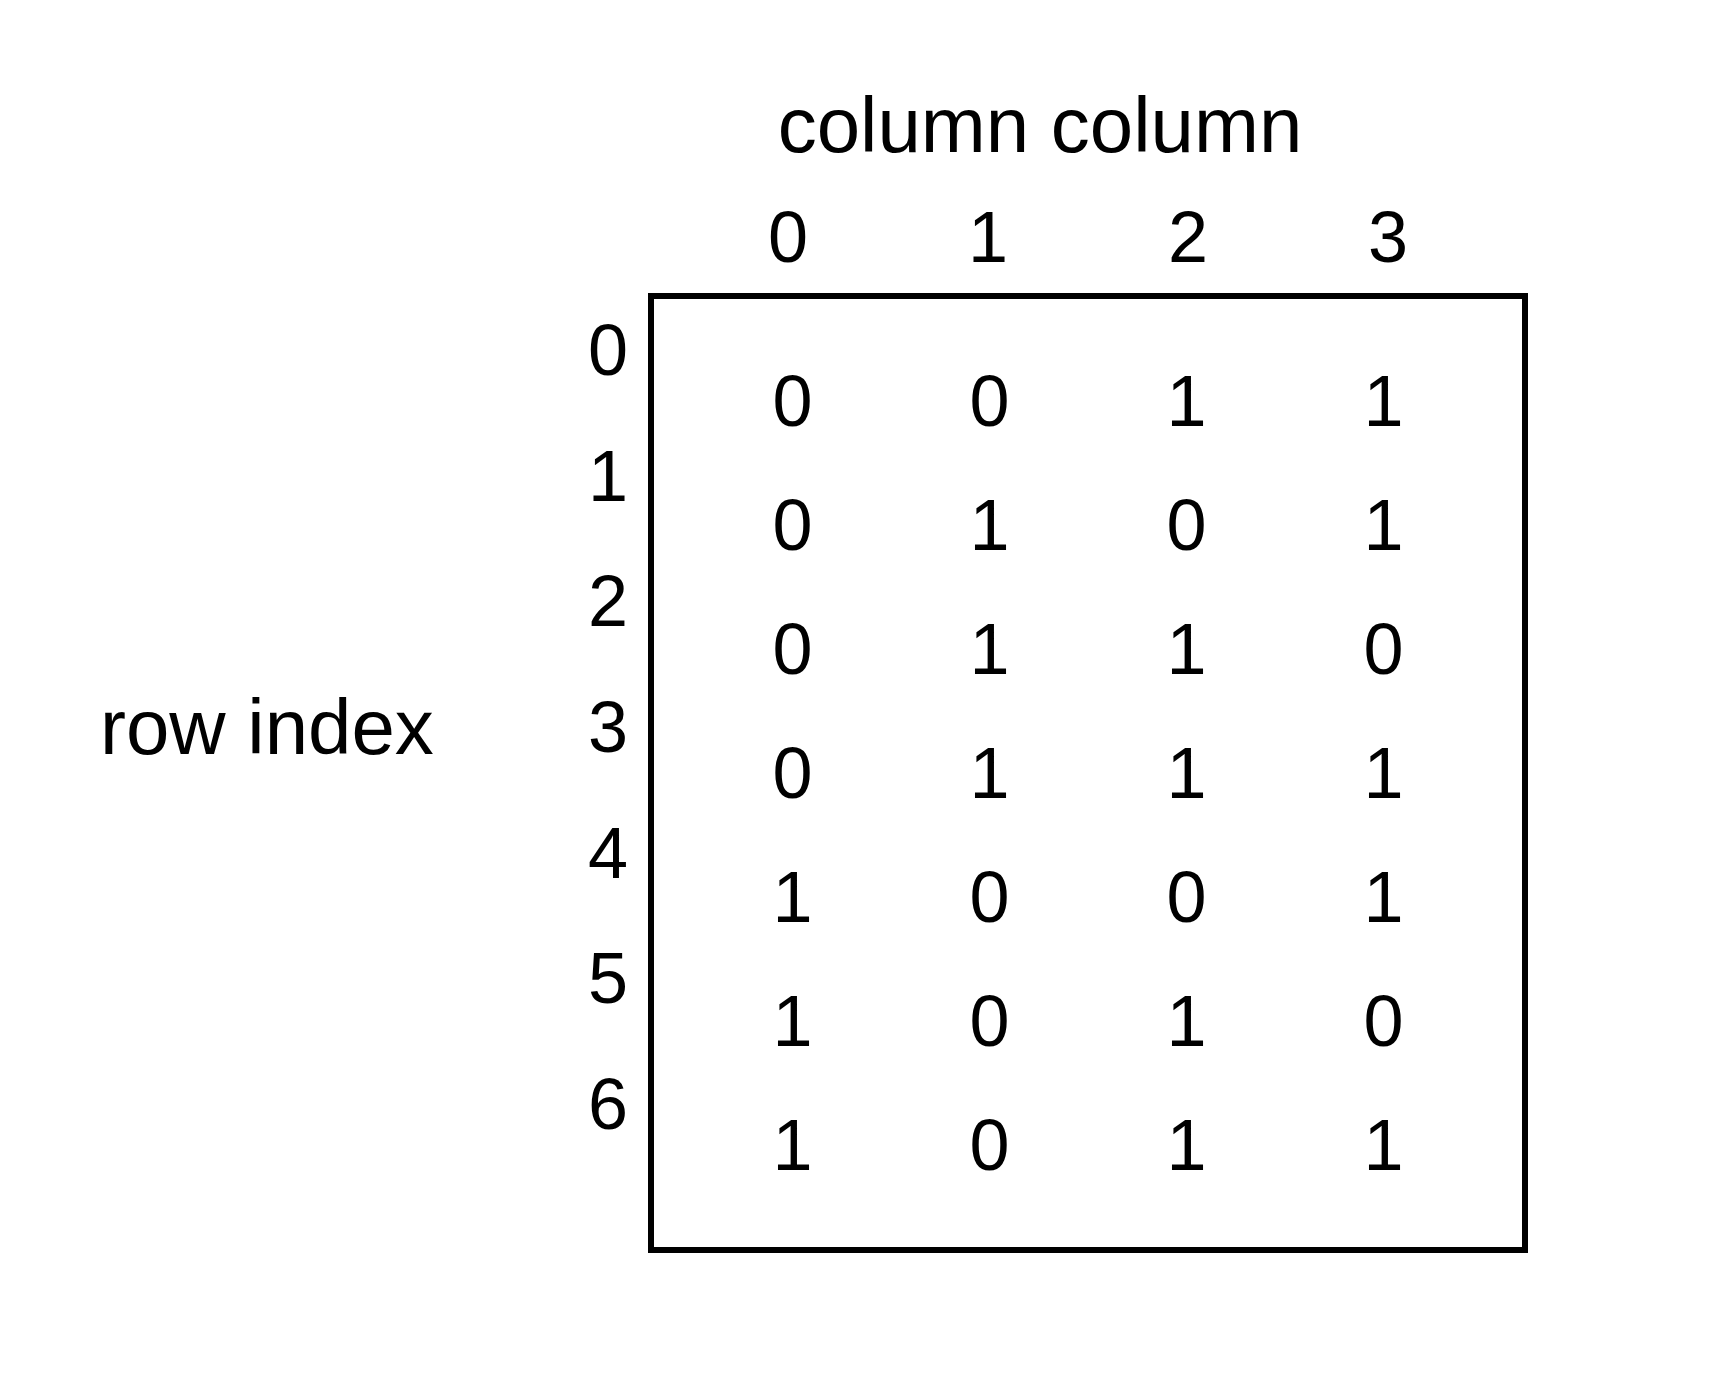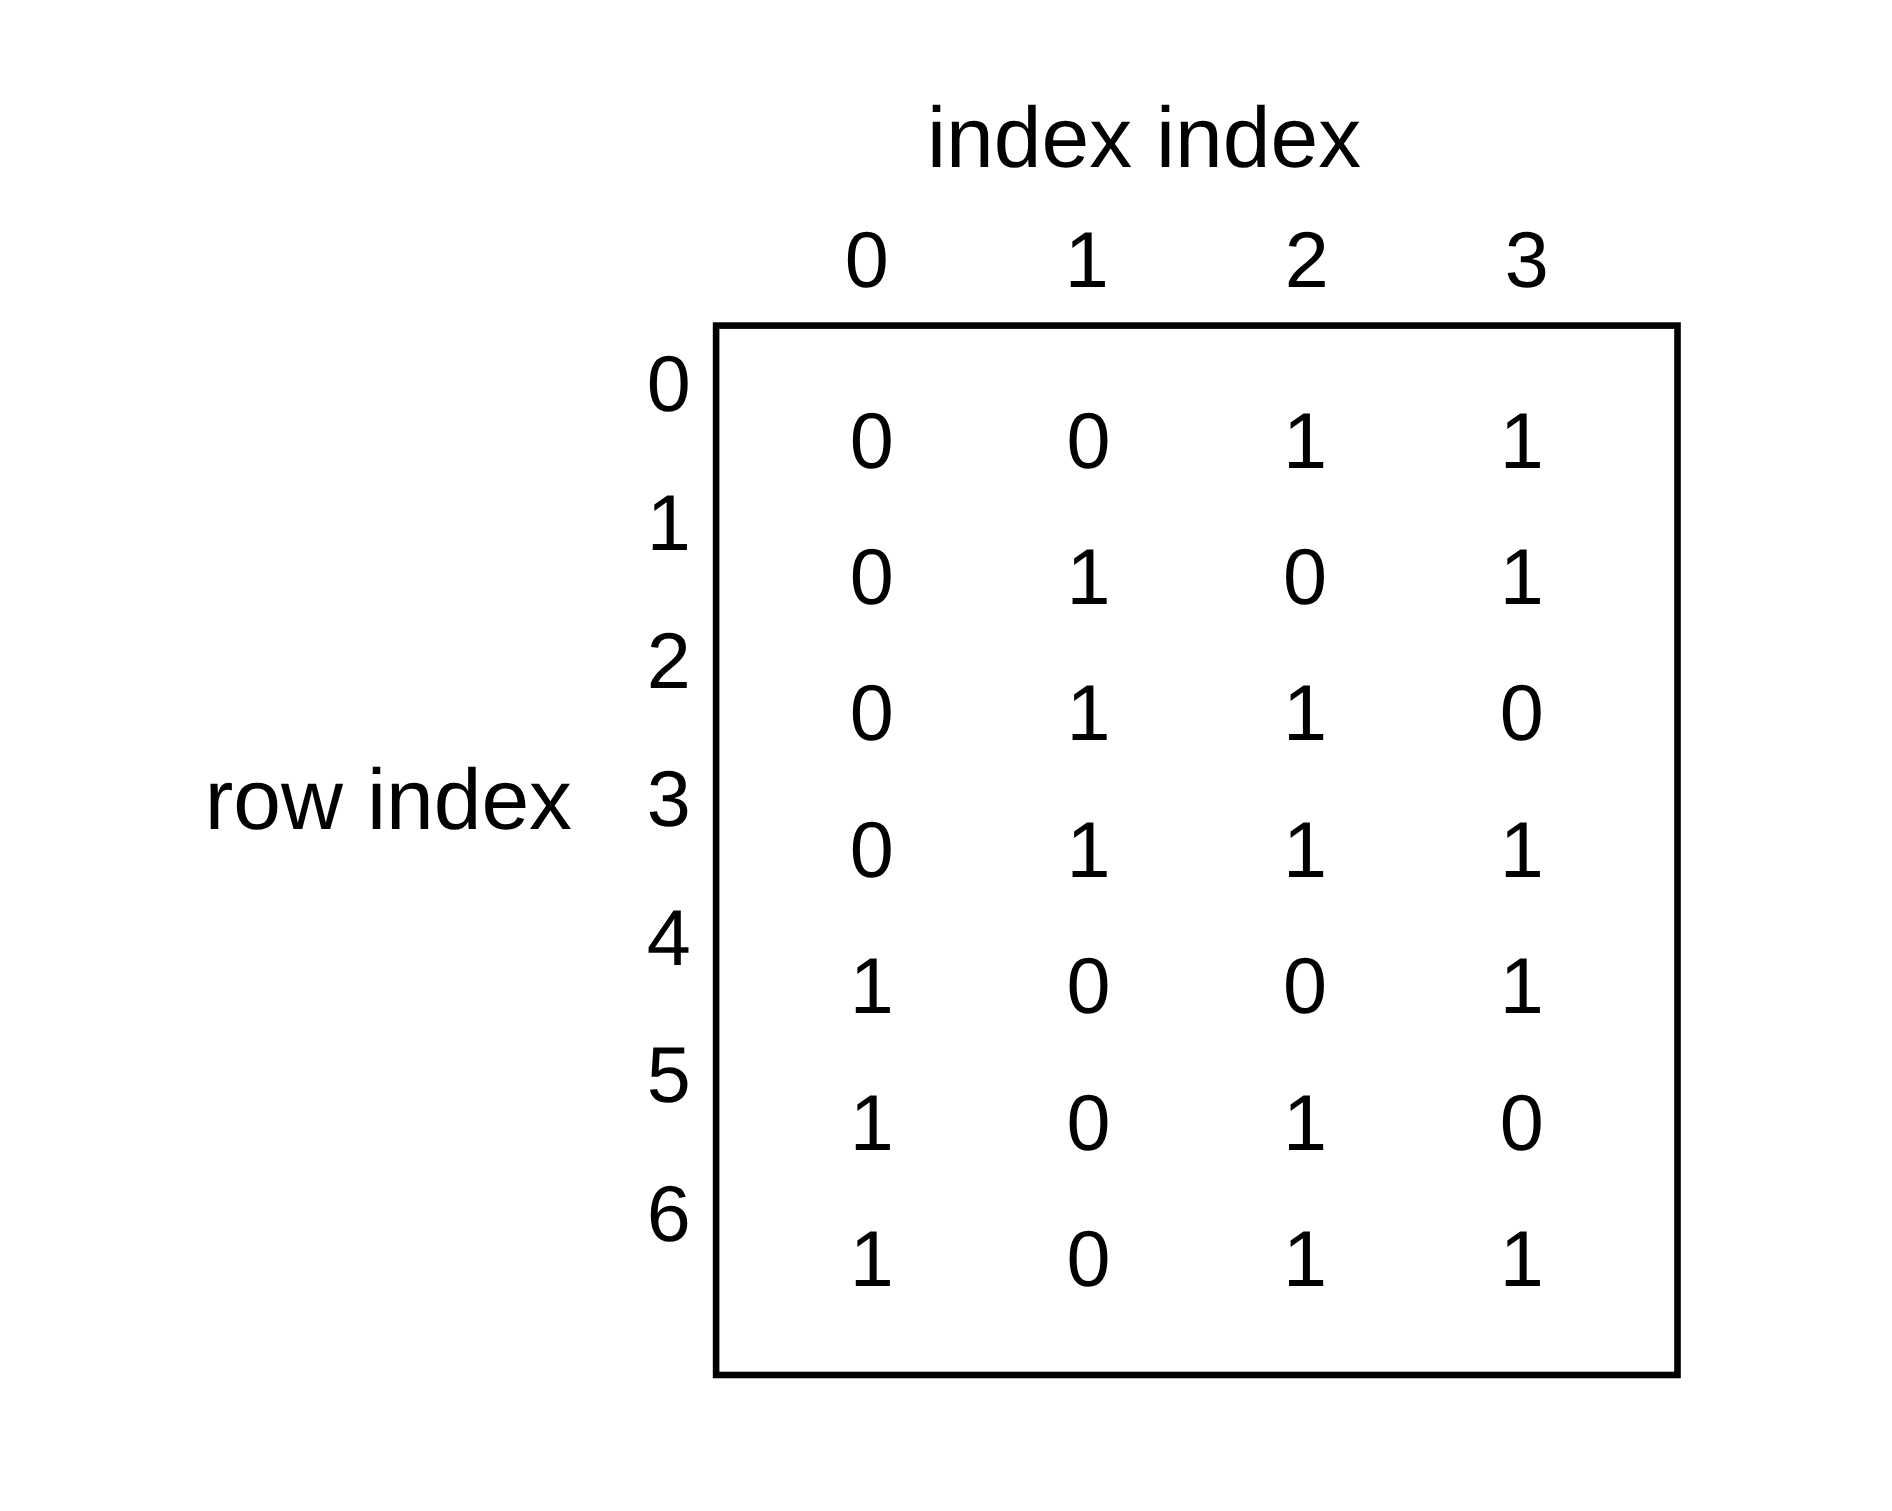--- a/index.html
+++ b/index.html
@@ -25,21 +25,21 @@
     .col-header-label {
       font-size: 78px;
       text-align: center;
       margin-left: 530px;
       margin-bottom: 30px;
       width: 820px;
     }
     .row-header-label {
       font-size: 78px;
       width: 420px;
-      text-align: right;
+      text-align: left;
     }
     .row-indices {
       display: flex;
       flex-direction: column;
       justify-content: space-around;
       margin-left: 60px;
       margin-right: 20px;
       padding-top: 40px;
       padding-bottom: 40px;
       height: 960px;
@@ -95,21 +95,21 @@
       display:flex;
       align-items:center;
       height:960px;
     }
   </style>
 </head>
 <body>
 
 <div class="container">
 
-  <div class="col-header-label">index index</div>
+  <div class="col-header-label">column column</div>
 
   <div class="main-flex">
 
     <div class="left-label-wrap">
       <div class="row-header-label">row index</div>
     </div>
 
     <div class="row-indices">
       <div class="row-idx">0</div>
       <div class="row-idx">1</div>

